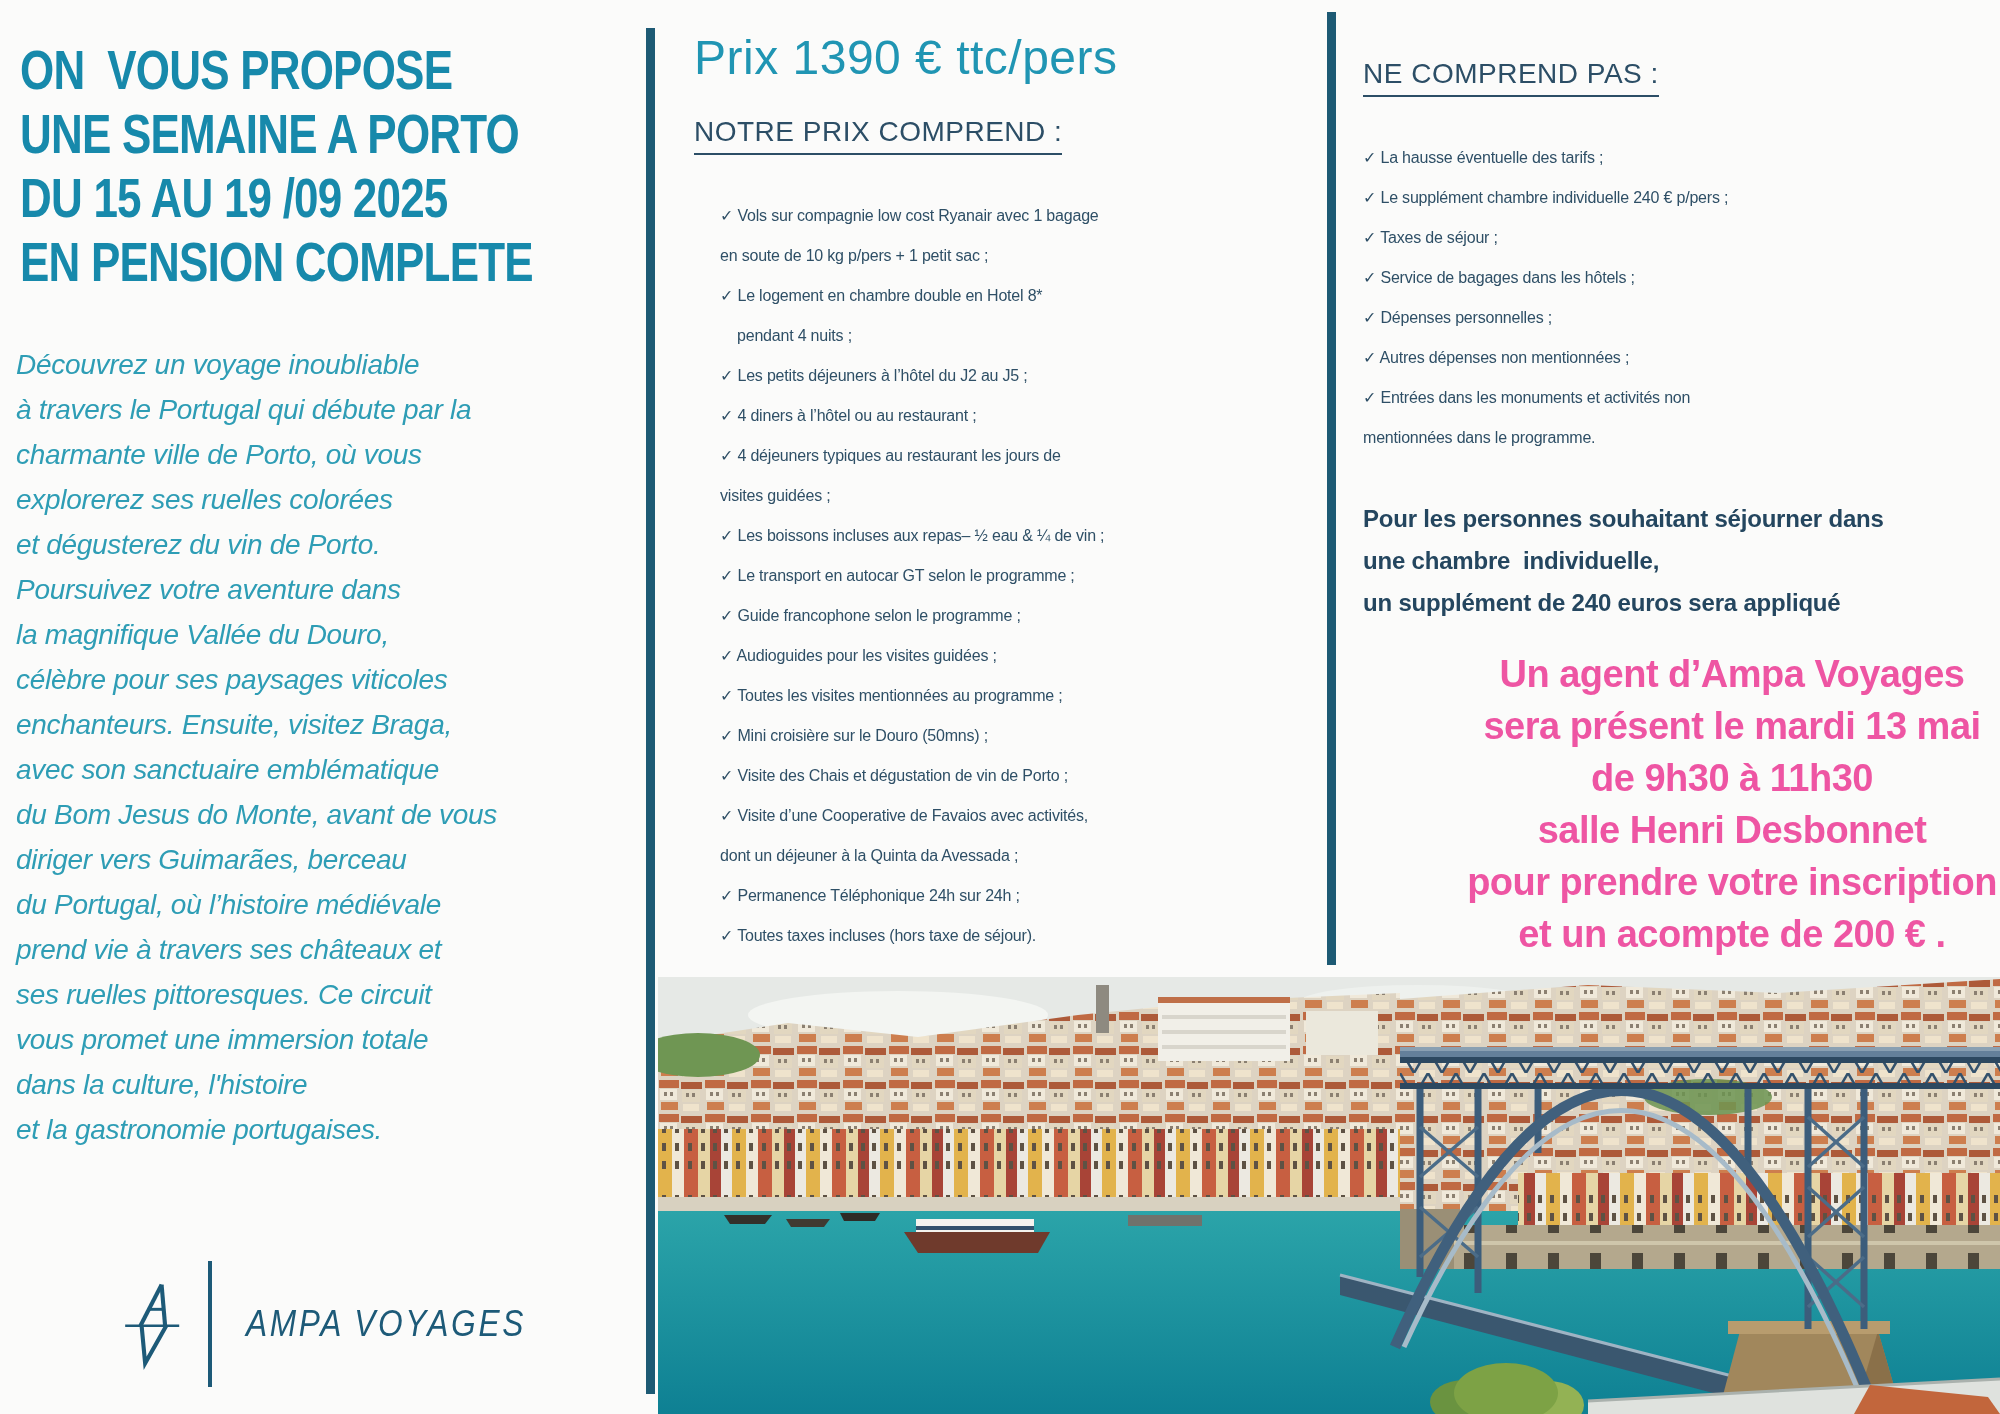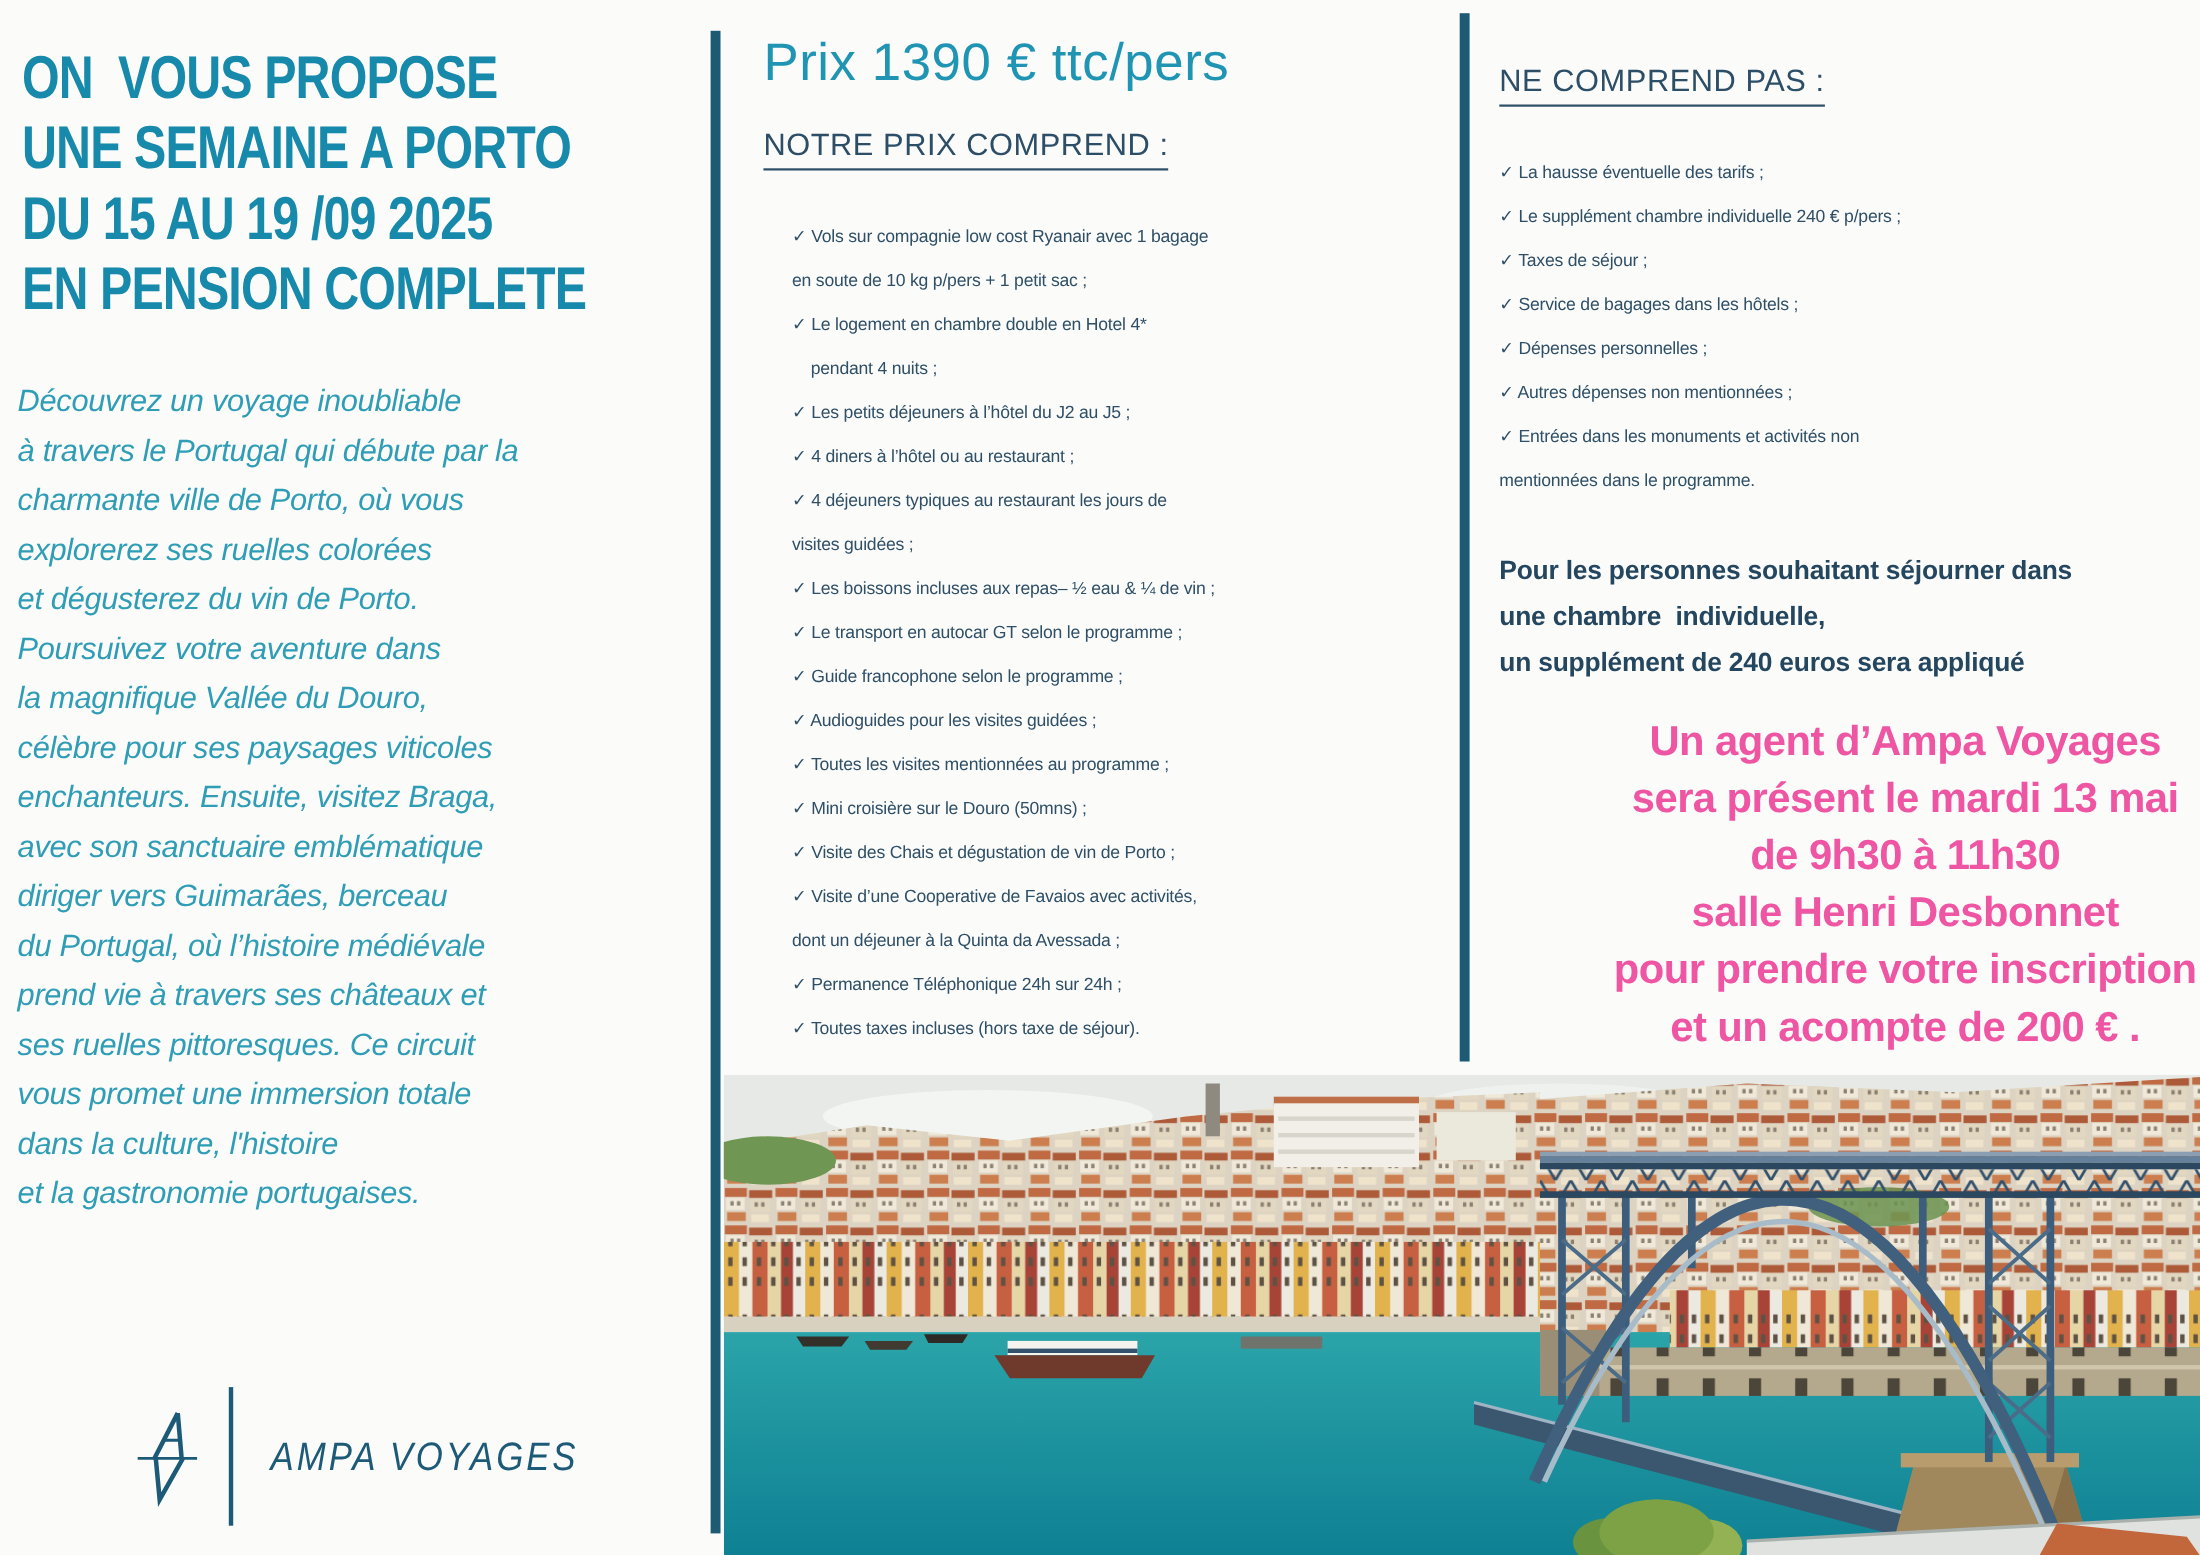--- a/index.html
+++ b/index.html
@@ -57,20 +57,21 @@
       <div class="t-line para-line">Découvrez un voyage inoubliable</div>
       <div class="t-line para-line">à travers le Portugal qui débute par la</div>
       <div class="t-line para-line">charmante ville de Porto, où vous</div>
       <div class="t-line para-line">explorerez ses ruelles colorées</div>
       <div class="t-line para-line">et dégusterez du vin de Porto.</div>
       <div class="t-line para-line">Poursuivez votre aventure dans</div>
       <div class="t-line para-line">la magnifique Vallée du Douro,</div>
       <div class="t-line para-line">célèbre pour ses paysages viticoles</div>
       <div class="t-line para-line">enchanteurs. Ensuite, visitez Braga,</div>
       <div class="t-line para-line">avec son sanctuaire emblématique</div>
+      <div class="t-line para-line">du Bom Jesus do Monte, avant de vous</div>
       <div class="t-line para-line">diriger vers Guimarães, berceau</div>
       <div class="t-line para-line">du Portugal, où l’histoire médiévale</div>
       <div class="t-line para-line">prend vie à travers ses châteaux et</div>
       <div class="t-line para-line">ses ruelles pittoresques. Ce circuit</div>
       <div class="t-line para-line">vous promet une immersion totale</div>
       <div class="t-line para-line">dans la culture, l'histoire</div>
       <div class="t-line para-line">et la gastronomie portugaises.</div>
     </div>
 
   <div class="logo">
@@ -92,21 +93,21 @@
 
   <div class="price-title">Prix 1390 € ttc/pers</div>
 
   <div class="subhead-mid">
     <span class="subhead">NOTRE PRIX COMPREND :</span>
   </div>
 
   <div class="list-mid">
       <div class="t-line check-line">✓ Vols sur compagnie low cost Ryanair avec 1 bagage</div>
       <div class="t-line check-line">en soute de 10 kg p/pers + 1 petit sac ;</div>
-      <div class="t-line check-line">✓ Le logement en chambre double en Hotel 4*</div>
+      <div class="t-line check-line">✓ Le logement en chambre double en Hotel 8*</div>
       <div class="t-line check-line">    pendant 4 nuits ;</div>
       <div class="t-line check-line">✓ Les petits déjeuners à l’hôtel du J2 au J5 ;</div>
       <div class="t-line check-line">✓ 4 diners à l’hôtel ou au restaurant ;</div>
       <div class="t-line check-line">✓ 4 déjeuners typiques au restaurant les jours de</div>
       <div class="t-line check-line">visites guidées ;</div>
       <div class="t-line check-line">✓ Les boissons incluses aux repas– ½ eau &amp; ¼ de vin ;</div>
       <div class="t-line check-line">✓ Le transport en autocar GT selon le programme ;</div>
       <div class="t-line check-line">✓ Guide francophone selon le programme ;</div>
       <div class="t-line check-line">✓ Audioguides pour les visites guidées ;</div>
       <div class="t-line check-line">✓ Toutes les visites mentionnées au programme ;</div>

